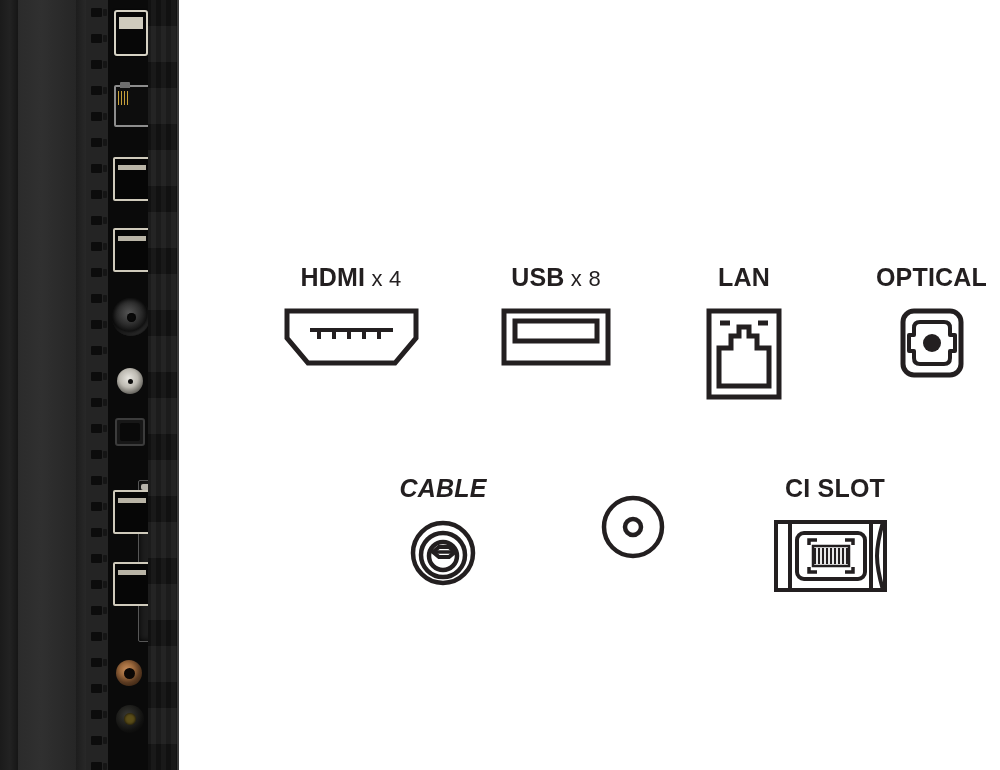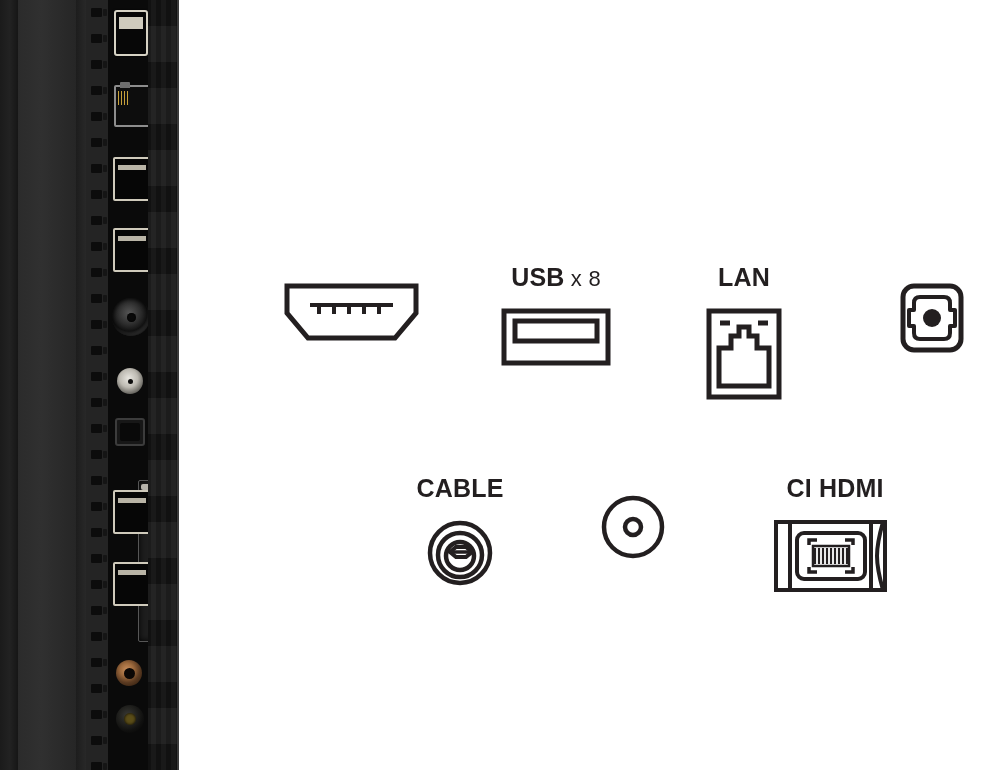--- a/index.html
+++ b/index.html
@@ -388,20 +388,21 @@
         <div class="hband" style="top: 744px;"></div>
         <div class="vline" style="left: 3px;"></div>
         <div class="vline" style="left: 13px;"></div>
         <div class="vline" style="left: 23px;"></div>
       </div>
     <div class="tv-outer-edge"></div>
   </div>
 
   <div id="legend">
       <div class="legend-item" style="left: 282px; top: 265px; width: 138px;">
+        <div class="legend-label"><span>HDMI</span><span class="mult"> x 4</span></div>
         <div class="legend-icon">
           <svg width="135" height="58" viewBox="0 0 135 58">
             <path d="M3 3 H132 V30 L111 55 H24 L3 30 Z" fill="none" stroke="#231f20" stroke-width="5" stroke-linejoin="miter"></path>
             <line x1="26" y1="22" x2="109" y2="22" stroke="#231f20" stroke-width="4"></line>
             <g stroke="#231f20" stroke-width="4">
               <line x1="35" y1="22" x2="35" y2="31"></line>
               <line x1="50" y1="22" x2="50" y2="31"></line>
               <line x1="65" y1="22" x2="65" y2="31"></line>
               <line x1="80" y1="22" x2="80" y2="31"></line>
               <line x1="95" y1="22" x2="95" y2="31"></line>
@@ -423,50 +424,51 @@
         <div class="legend-icon">
           <svg width="76" height="92" viewBox="0 0 76 92">
             <rect x="3" y="3" width="70" height="86" fill="none" stroke="#231f20" stroke-width="5"></rect>
             <path d="M13 78 V40 H25 V28 H33 V19 H43 V28 H51 V40 H63 V78 Z" fill="none" stroke="#231f20" stroke-width="5" stroke-linejoin="miter"></path>
             <line x1="14" y1="15" x2="24" y2="15" stroke="#231f20" stroke-width="5"></line>
             <line x1="52" y1="15" x2="62" y2="15" stroke="#231f20" stroke-width="5"></line>
           </svg>
         </div>
       </div>
       <div class="legend-item" style="left: 863px; top: 265px; width: 137px;">
+        <div class="legend-label"><span>OPTICAL</span></div>
         <div class="legend-icon">
           <svg width="64" height="70" viewBox="0 0 64 70">
             <rect x="3" y="3" width="58" height="64" rx="11" ry="11" fill="none" stroke="#231f20" stroke-width="5"></rect>
             <path d="M20 14 H44 Q50 14 50 20 V27 H55 V43 H50 V50 Q50 56 44 56 H20 Q14 56 14 50 V43 H9 V27 H14 V20 Q14 14 20 14 Z" fill="none" stroke="#231f20" stroke-width="4" stroke-linejoin="round"></path>
             <circle cx="32" cy="35" r="9" fill="#231f20"></circle>
           </svg>
         </div>
       </div>
-      <div class="legend-item" style="left: 395px; top: 476px; width: 130px;">
+      <div class="legend-item" style="left: 378px; top: 476px; width: 130px; font-style: italic;">
         <div class="legend-label"><span>CABLE</span></div>
         <div class="legend-icon">
           <svg width="68" height="68" viewBox="0 0 68 68">
             <circle cx="34" cy="34" r="30" fill="none" stroke="#231f20" stroke-width="4.5"></circle>
             <circle cx="34" cy="36" r="22" fill="none" stroke="#231f20" stroke-width="4.5"></circle>
             <circle cx="34" cy="37" r="14" fill="none" stroke="#231f20" stroke-width="4.5"></circle>
             <path d="M24 33 L30 28 H40 L46 33 L40 38 H30 Z" fill="none" stroke="#231f20" stroke-width="4" stroke-linejoin="miter"></path>
             <line x1="26" y1="33" x2="44" y2="33" stroke="#231f20" stroke-width="3.5"></line>
           </svg>
         </div>
       </div>
       <div class="legend-item" style="left: 548px; top: 476px; width: 170px;">
         <div class="legend-icon">
           <svg width="66" height="66" viewBox="0 0 66 66">
             <circle cx="33" cy="33" r="29" fill="none" stroke="#231f20" stroke-width="4.5"></circle>
             <circle cx="33" cy="33" r="8" fill="none" stroke="#231f20" stroke-width="4.5"></circle>
           </svg>
         </div>
       </div>
       <div class="legend-item" style="left: 765px; top: 476px; width: 140px;">
-        <div class="legend-label"><span>CI HDMI</span></div>
+        <div class="legend-label"><span>CI SLOT</span></div>
         <div class="legend-icon">
           <svg width="124" height="74" viewBox="0 0 124 74">
             <path d="M3 3 H110 Q104 24 104 37 Q104 50 110 71 H3 Z" fill="none" stroke="#231f20" stroke-width="4"></path>
             <rect x="3" y="3" width="14" height="68" fill="none" stroke="#231f20" stroke-width="4"></rect>
             <rect x="98" y="3" width="14" height="68" fill="none" stroke="#231f20" stroke-width="4"></rect>
             <rect x="24" y="14" width="68" height="46" rx="7" ry="7" fill="none" stroke="#231f20" stroke-width="4"></rect>
             <g stroke="#231f20" stroke-width="3.5" fill="none">
               <path d="M36 26 V21 H44"></path>
               <path d="M80 26 V21 H72"></path>
               <path d="M36 48 V53 H44"></path>

